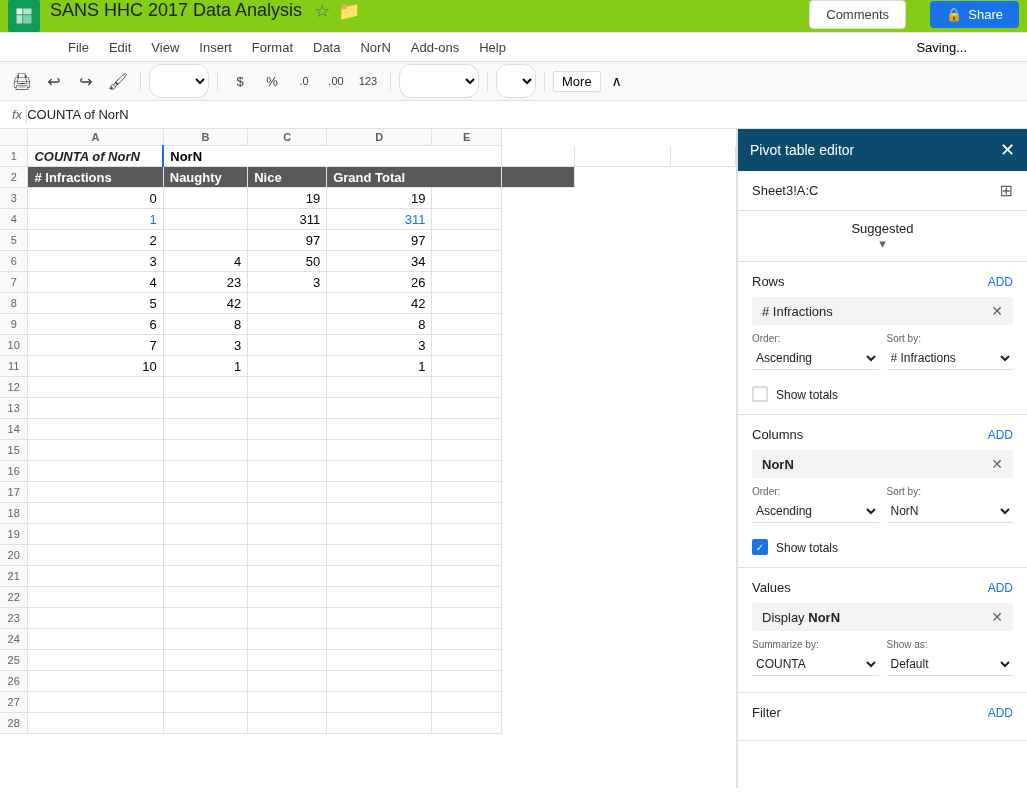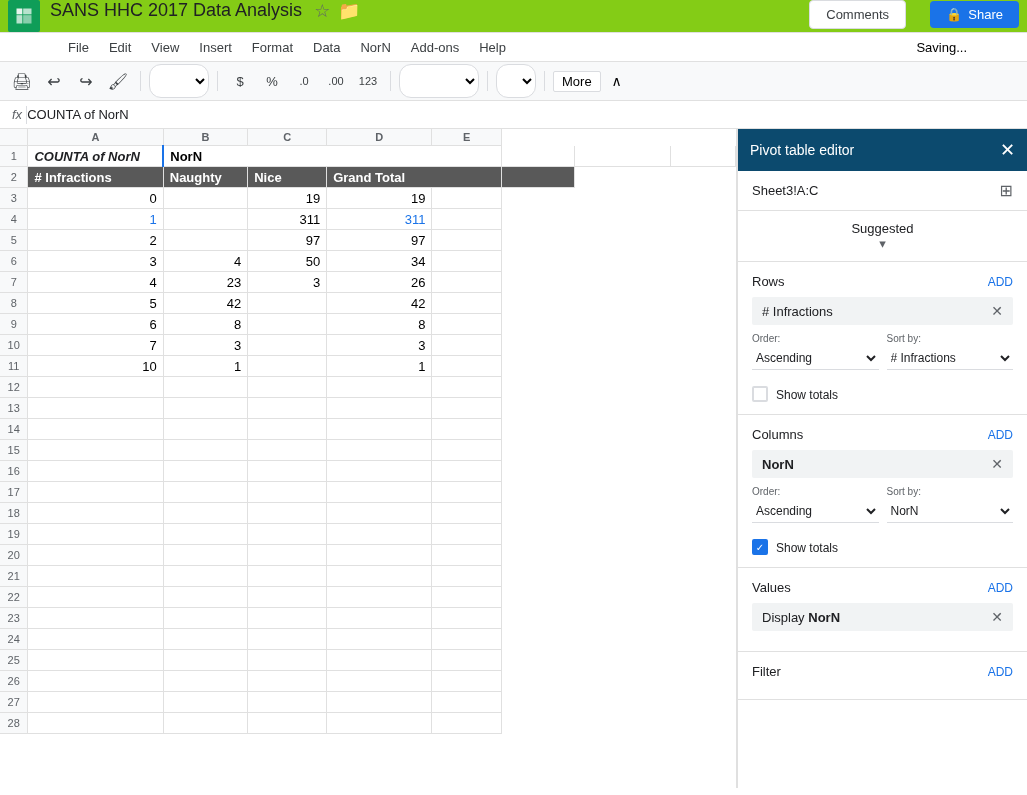--- a/index.html
+++ b/index.html
@@ -622,20 +622,37 @@
 
     <div class="pivot-section">
       <div class="pivot-section-header">
         <span class="pivot-section-title">Values</span>
         <button class="pivot-add-btn">ADD</button>
       </div>
       <div class="field-chip">
         <span class="field-chip-label">Display <b>NorN</b></span>
         <button class="field-chip-x">✕</button>
       </div>
+      <div class="field-controls">
+        <div class="field-control-group">
+          <div class="field-control-label">Summarize by:</div>
+          <select class="field-select">
+            <option>COUNTA</option>
+            <option>SUM</option>
+            <option>COUNT</option>
+            <option>AVERAGE</option>
+          </select>
+        </div>
+        <div class="field-control-group">
+          <div class="field-control-label">Show as:</div>
+          <select class="field-select">
+            <option>Default</option>
+          </select>
+        </div>
+      </div>
     </div>
 
     <div class="pivot-section">
       <div class="pivot-section-header">
         <span class="pivot-section-title">Filter</span>
         <button class="pivot-add-btn">ADD</button>
       </div>
     </div>
   </div>
 </div>

